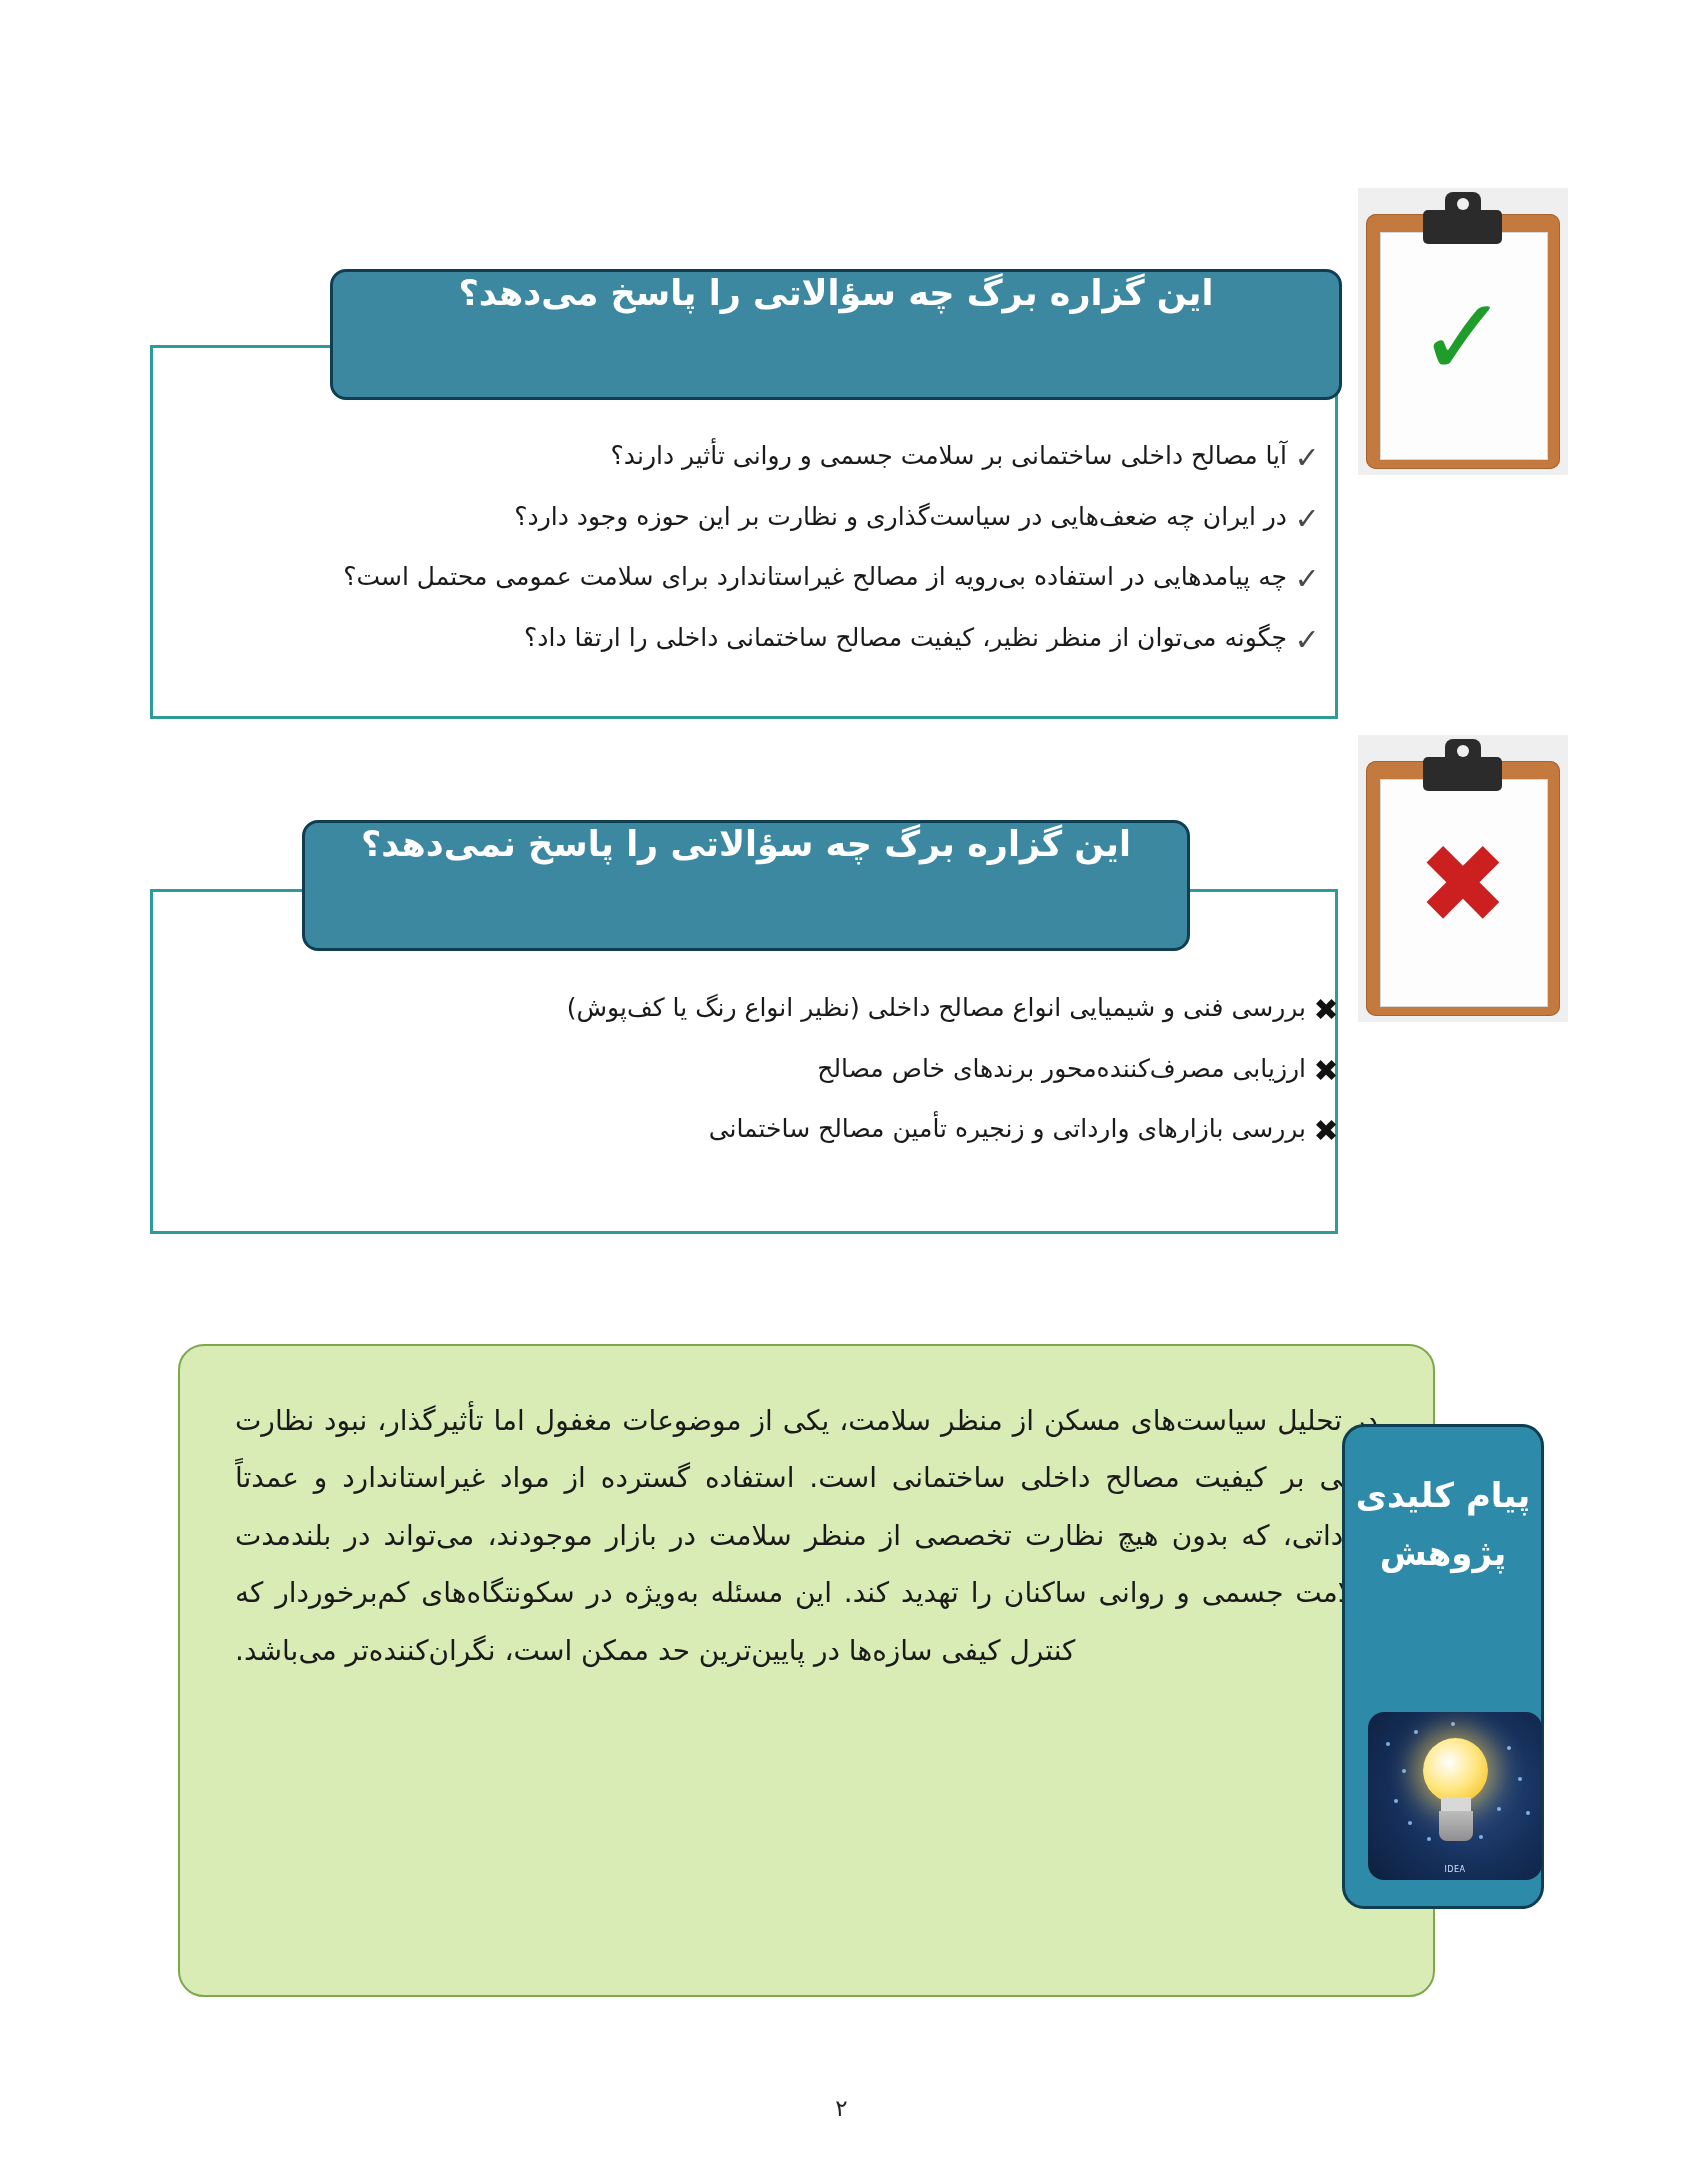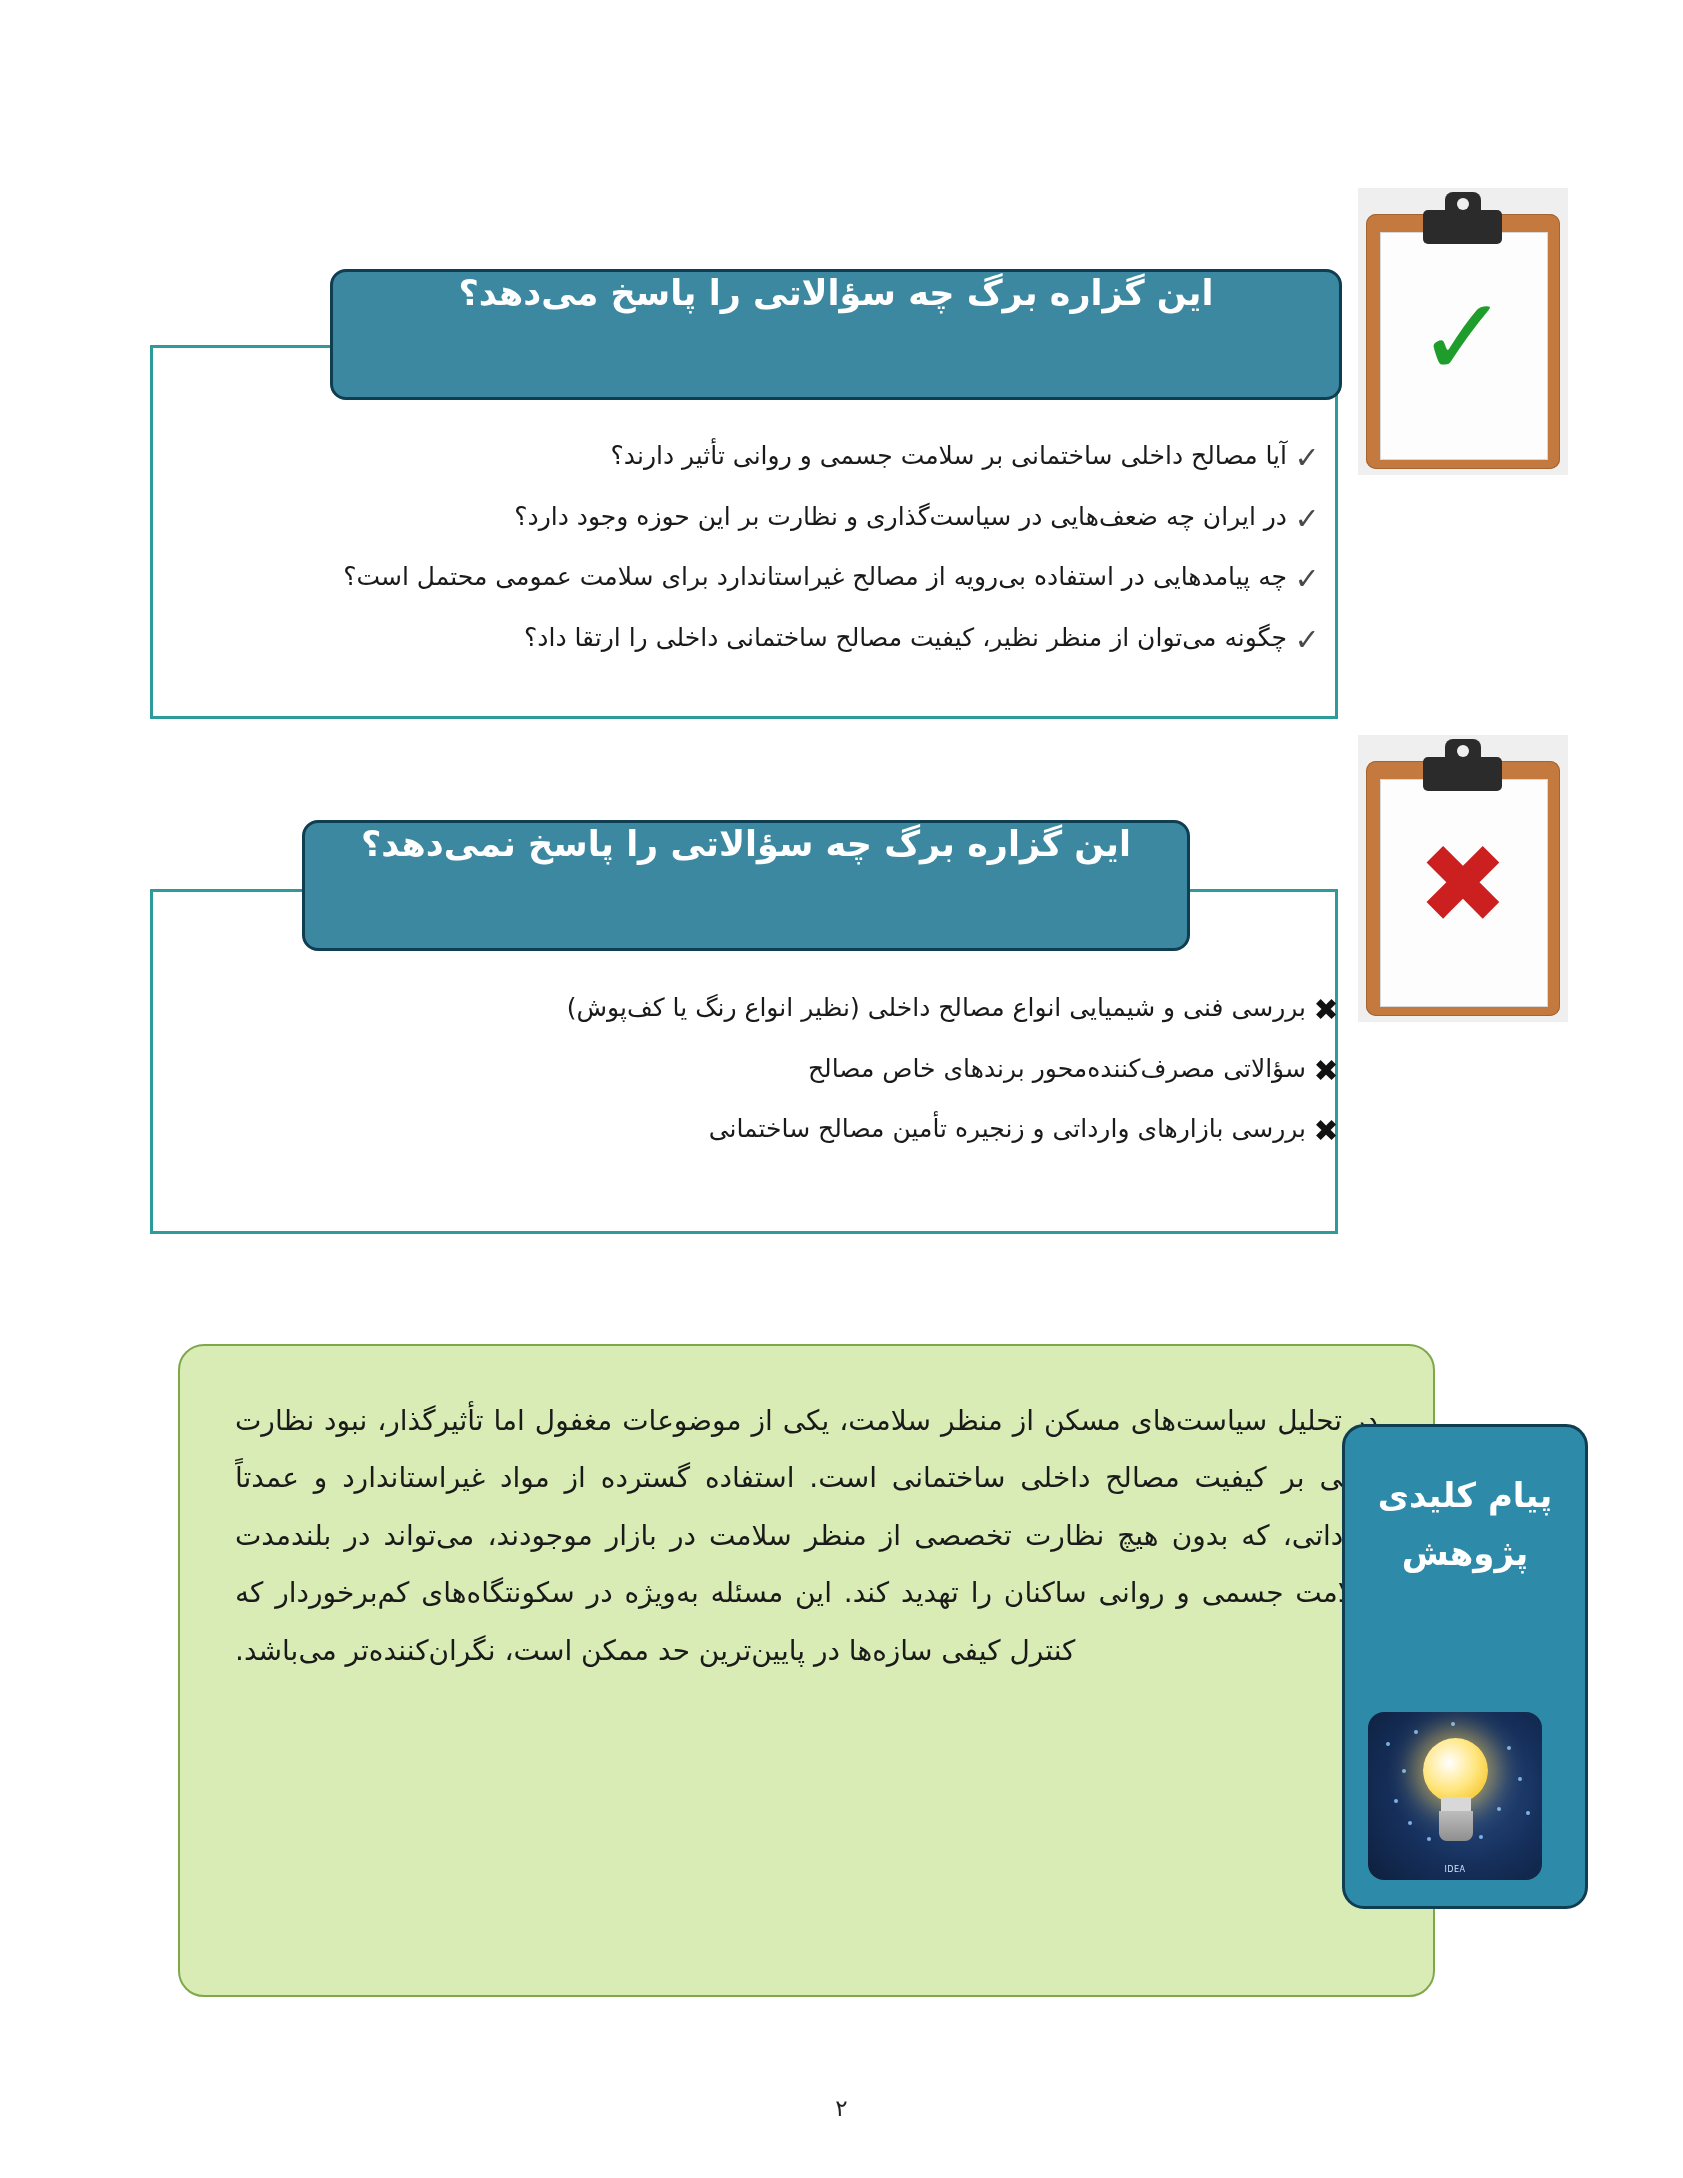--- a/index.html
+++ b/index.html
@@ -302,33 +302,33 @@
     <div class="cb-mark cross">✖</div>
   </div>
 
   <div class="list" style="left:198px; top:990px; width:1148px;">
     <div class="list-item">
       <div class="bullet ex">✖</div>
       <div class="li-text">بررسی فنی و شیمیایی انواع مصالح داخلی (نظیر انواع رنگ یا کف‌پوش)</div>
     </div>
     <div class="list-item">
       <div class="bullet ex">✖</div>
-      <div class="li-text">سؤالاتی مصرف‌کننده‌محور برندهای خاص مصالح</div>
+      <div class="li-text">ارزیابی مصرف‌کننده‌محور برندهای خاص مصالح</div>
     </div>
     <div class="list-item">
       <div class="bullet ex">✖</div>
       <div class="li-text">بررسی بازارهای وارداتی و زنجیره تأمین مصالح ساختمانی</div>
     </div>
   </div>
 
   <div class="keybox" style="left:178px; top:1344px; width:1257px; height:653px;">
     <p>در تحلیل سیاست‌های مسکن از منظر سلامت، یکی از موضوعات مغفول اما تأثیرگذار، نبود نظارت کافی بر کیفیت مصالح داخلی ساختمانی است. استفاده گسترده از مواد غیراستاندارد و عمدتاً وارداتی، که بدون هیچ نظارت تخصصی از منظر سلامت در بازار موجودند، می‌تواند در بلندمدت سلامت جسمی و روانی ساکنان را تهدید کند. این مسئله به‌ویژه در سکونتگاه‌های کم‌برخوردار که کنترل کیفی سازه‌ها در پایین‌ترین حد ممکن است، نگران‌کننده‌تر می‌باشد.</p>
   </div>
 
-  <div class="keytab" style="left:1342px; top:1424px; width:246px; height:485px;align-items:flex-end;">
+  <div class="keytab" style="left:1342px; top:1424px; width:202px; height:485px;align-items:flex-end;">
     <div class="kt-title">پیام کلیدی پژوهش</div>
     <div class="bulb">
       <div class="bulb-dots">
         <i style="left:18px; top:30px;"></i>
           <i style="left:34px; top:57px;"></i>
         <i style="left:26px; top:87px;"></i>
           <i style="left:46px; top:18px;"></i>
         <i style="left:139px; top:34px;"></i>
           <i style="left:150px; top:65px;"></i>
         <i style="left:129px; top:95px;"></i>

